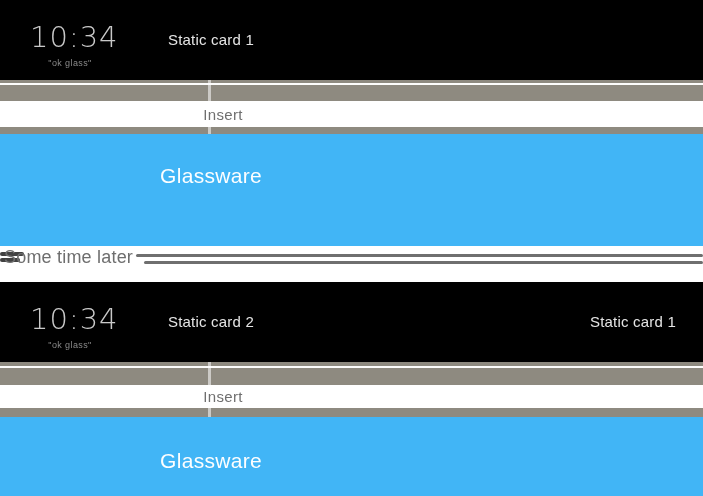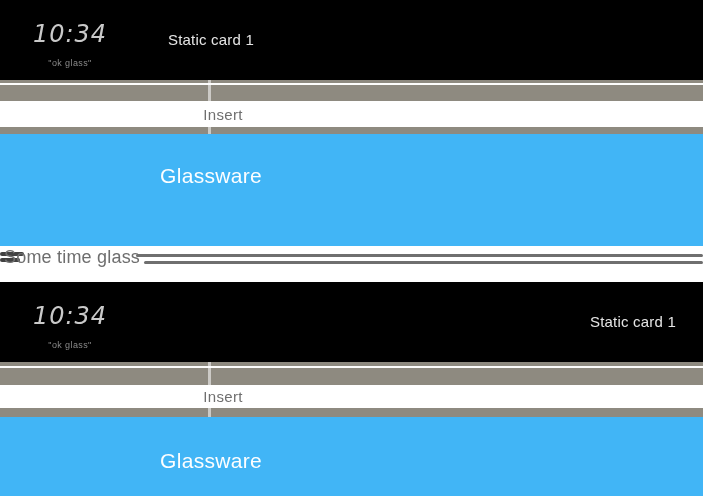--- a/index.html
+++ b/index.html
@@ -4,24 +4,23 @@
 <style>
   html,body{margin:0;padding:0;background:#ffffff;}
   .stage{
     position:relative;width:703px;height:496px;overflow:hidden;
     background:#ffffff;font-family:"Liberation Sans",sans-serif;
   }
   .abs{position:absolute;}
   
   .black-card{left:0;width:703px;height:80px;background:#000000;}
   .clock-time{
-    left:30px;width:80px;top:20px;text-align:center;
-    font-size:24px;font-weight:200;letter-spacing:1px;color:#c9c9c9;
+    left:30px;width:80px;top:20px;
+    font-size:29px;font-weight:200;letter-spacing:1px;color:#c9c9c9;
     font-family:"DejaVu Sans","Liberation Sans",sans-serif;
-    font-style:italic;
   }
   .clock-hotword{
     left:30px;width:80px;top:58px;text-align:center;
     font-size:9px;color:#8a8a8a;letter-spacing:.4px;
   }
   .card-label{
     width:160px;text-align:center;font-size:15px;color:#e5e5e5;letter-spacing:.2px;
   }
   .card-label.center{left:131px;top:31px;}
   .card-label.right{left:553px;top:31px;width:160px;}
@@ -68,27 +67,28 @@
 
   <div class="abs edge" style="top:127px;height:7px;"></div>
   <div class="abs notch" style="top:127px;height:7px;"></div>
 
   <div class="abs glassware" style="top:134px;height:112px;">
     <span class="glassware-label" style="top:30px;">Glassware</span>
   </div>
 
   <div class="abs squiggle" style="left:0;top:252px;width:24px;"></div>
   <div class="abs squiggle" style="left:0;top:258px;width:20px;"></div>
-  <div class="abs divider-text">Some time glass</div>
+  <div class="abs divider-text">Some time later</div>
   <div class="abs dline" style="left:136px;top:254px;width:567px;"></div>
   <div class="abs dline" style="left:144px;top:261px;width:559px;"></div>
 
   <div class="abs black-card" style="top:282px;">
     <div class="abs clock-time">10:34</div>
     <div class="abs clock-hotword">"ok glass"</div>
+    <div class="abs card-label center">Static card 2</div>
     <div class="abs card-label right">Static card 1</div>
   </div>
 
   <div class="abs edge" style="top:362px;height:23px;">
     <span class="hairline" style="top:4px;"></span>
   </div>
   <div class="abs notch" style="top:362px;height:23px;"></div>
 
   <div class="abs insert-band" style="top:385px;height:23px;">
     <span class="insert-label" style="top:3px;">Insert</span>

